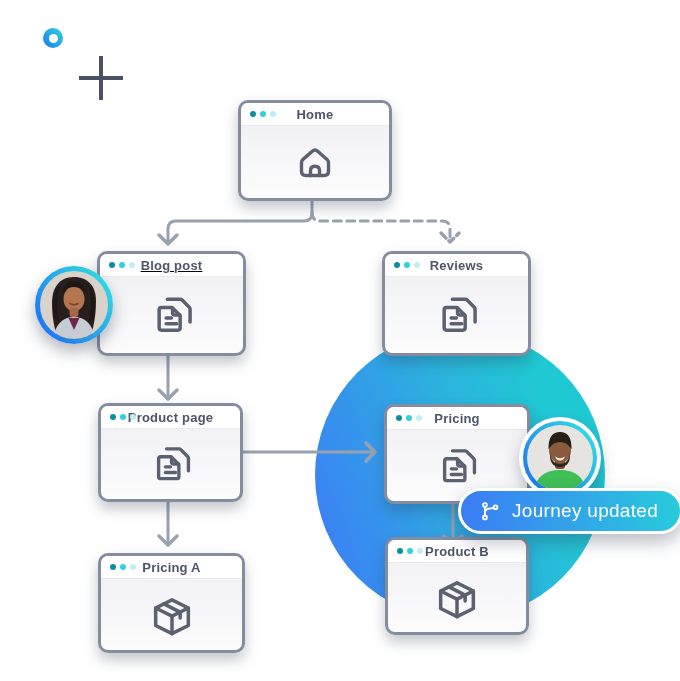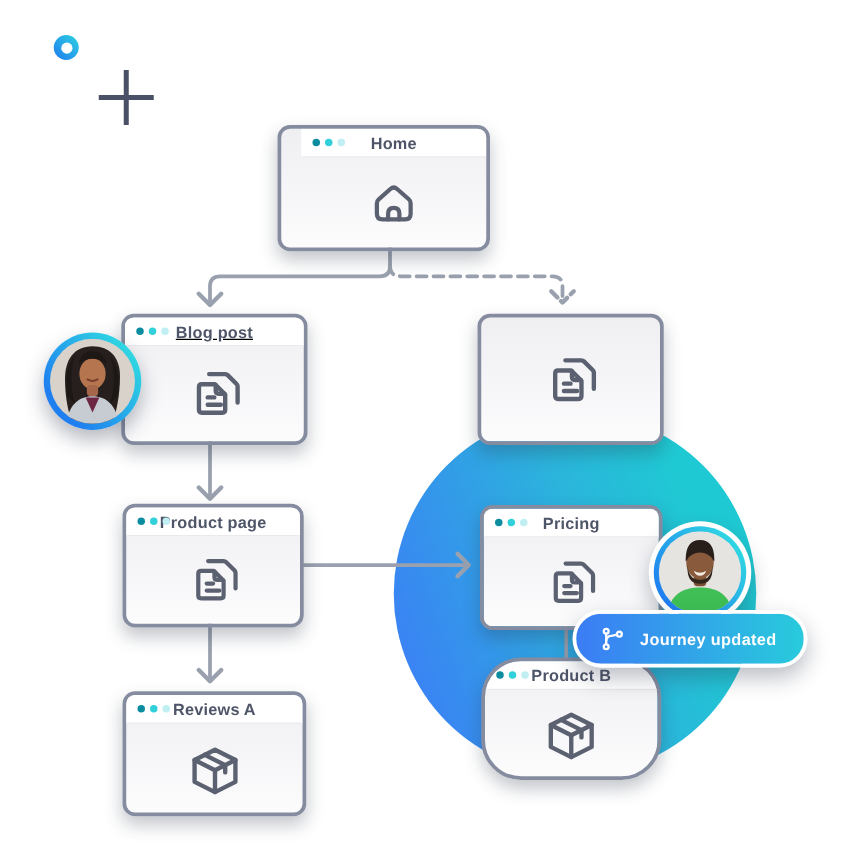--- a/index.html
+++ b/index.html
@@ -26,45 +26,45 @@
   .titlebar{position:relative;height:22px;flex:0 0 22px;background:#ffffff;border-bottom:1px solid #e9e9ee;
     display:flex;align-items:center;justify-content:center;}
   .dots{position:absolute;left:9px;top:50%;transform:translateY(-50%);display:flex;gap:4px;}
   .dots i{width:6px;height:6px;border-radius:50%;display:block;}
   .dots .d1{background:#0c8d9f;}
   .dots .d2{background:#31d0da;}
   .dots .d3{background:#bfeff3;}
   .title{font-size:13px;font-weight:600;color:#4e5568;letter-spacing:.2px;line-height:1;}
   .cbody{flex:1;display:flex;align-items:center;justify-content:center;}
 
-  #card-home{left:222px;top:100px;width:148px;height:95px;padding-left:16px;}
+  #card-home{left:238px;top:100px;width:148px;height:95px;}
   #card-blog{left:97px;top:251px;width:143px;height:99px;text-decoration:underline;}
   #card-reviews{left:382px;top:251px;width:143px;height:99px;}
   #card-product-page{left:98px;top:403px;width:139px;height:93px;}
   #card-pricing{left:384px;top:404px;width:140px;height:94px;text-align:right;}
   #card-product-a{left:98px;top:553px;width:141px;height:94px;}
-  #card-product-b{left:385px;top:526px;width:138px;height:92px;border-radius:32px;}
+  #card-product-b{left:385px;top:537px;width:138px;height:92px;}
 
   .glyph{stroke:#5b6170;fill:none;stroke-width:3;stroke-linecap:round;stroke-linejoin:round;}
 
   
   .avatar{position:absolute;border-radius:50%;}
   .avatar .photo{border-radius:50%;overflow:hidden;display:block;}
   #avatar-woman{left:35px;top:266px;padding:5px;background:linear-gradient(50deg,#1f7ef0 20%,#2fd6e2 85%);
     box-shadow:0 8px 16px rgba(40,50,70,.35);}
   #avatar-woman .photo{width:68px;height:68px;}
   #avatar-man{left:519px;top:417px;padding:4px;background:#ffffff;box-shadow:0 8px 16px rgba(40,50,70,.3);}
   #avatar-man .ringside{display:block;border-radius:50%;padding:4px;background:linear-gradient(50deg,#1f7ef0 15%,#2fd6e2 85%);}
   #avatar-man .photo{width:66px;height:66px;}
 
   
   .badge{position:absolute;left:458px;top:488px;height:46px;box-sizing:border-box;padding:0 22px 0 18px;
     border:3px solid #ffffff;border-radius:25px;display:flex;align-items:center;gap:11px;
     background:linear-gradient(90deg,#3b7cf5,#28cbdc);box-shadow:0 8px 18px rgba(40,50,70,.32);}
-  .badge-label{color:#ffffff;font-size:13px;font-weight:700;letter-spacing:.3px;white-space:nowrap;}
+  .badge-label{color:#ffffff;font-size:19px;font-weight:400;letter-spacing:.3px;white-space:nowrap;}
 </style>
 </head>
 <body>
 
 <div class="stage">
 
   <div class="spotlight"></div>
 
   <div class="deco-ring"></div>
   <div class="deco-plus">
@@ -130,20 +130,28 @@
         <path d="M15 17.5 h9 l7 7 V35 q0 2-2 2 h-14 q-2 0-2-2 V19.5 q0-2 2-2 z"></path>
         <path d="M24.5 18 v4 q0 2 2 2 h4"></path>
         <path d="M19 26.5 h4.5"></path>
             <path d="M19 31.5 h9"></path>
       </g>
         </svg>
     </div>
   </div>
 
   <div class="card" id="card-reviews">
+    <div class="titlebar">
+      <span class="dots">
+          <i class="d1"></i>
+          <i class="d2"></i>
+          <i class="d3"></i>
+        </span>
+      <span class="title">Reviews</span>
+    </div>
     <div class="cbody">
       <svg width="56" height="56" viewBox="0 0 48 48">
           <g class="glyph">
         <path d="M20 10.5 h11 q1 0 1.7 .7 l6.1 6.1 q.7 .7 .7 1.7 V30"></path>
         <path d="M15 17.5 h9 l7 7 V35 q0 2-2 2 h-14 q-2 0-2-2 V19.5 q0-2 2-2 z"></path>
         <path d="M24.5 18 v4 q0 2 2 2 h4"></path>
         <path d="M19 26.5 h4.5"></path>
             <path d="M19 31.5 h9"></path>
       </g>
         </svg>
@@ -194,21 +202,21 @@
     </div>
   </div>
 
   <div class="card" id="card-product-a">
     <div class="titlebar">
       <span class="dots">
           <i class="d1"></i>
           <i class="d2"></i>
           <i class="d3"></i>
         </span>
-      <span class="title">Reviews A</span>
+      <span class="title">Pricing A</span>
     </div>
     <div class="cbody">
       <svg width="56" height="56" viewBox="0 0 48 48">
           <g class="glyph">
         <path d="M24 11 L38 18 V33 L24 40 L10 33 V18 Z"></path>
         <path d="M10 18 L24 25 L38 18"></path>
             <path d="M24 25 V40"></path>
         <path d="M17 14.5 L31 21.5 V26.5"></path>
       </g>
         </svg>

